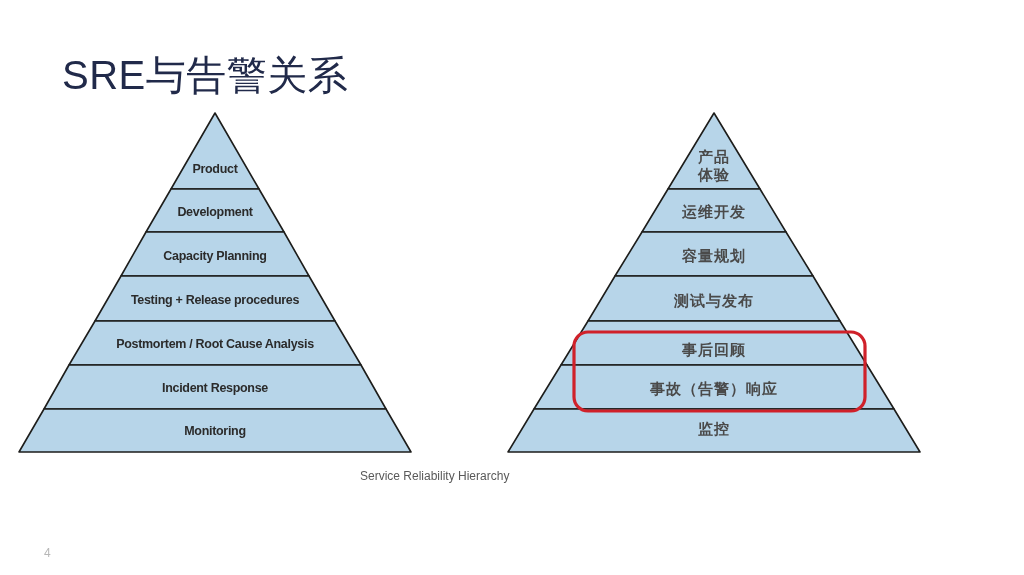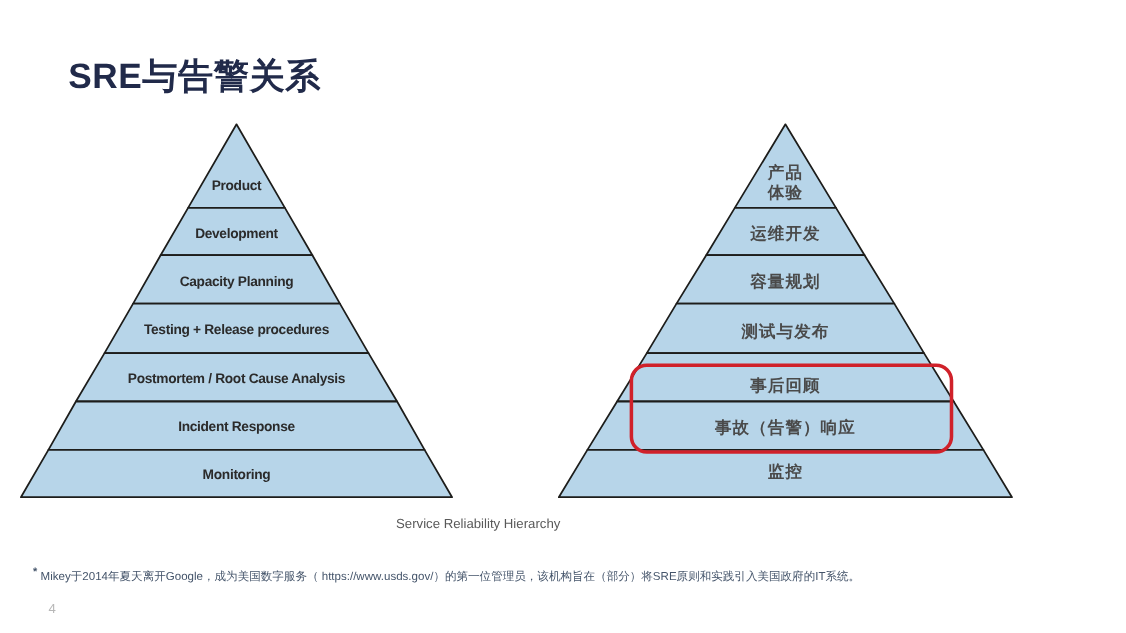--- a/index.html
+++ b/index.html
@@ -11,21 +11,21 @@
     --highlight-red:#d0212a;
     --caption-gray:#595959;
     --footnote-gray:#44546a;
     --page-gray:#b7b7b7;
   }
   html,body{margin:0;padding:0;background:#ffffff;}
   body{width:1024px;height:575px;font-family:"Liberation Sans",sans-serif;}
   .slide{position:relative;width:1024px;height:575px;background:#ffffff;overflow:hidden;}
   .title{
     position:absolute;left:62px;top:48px;margin:0;
-    font-size:32px;font-weight:bold;letter-spacing:.5px;
+    font-size:40px;font-weight:normal;letter-spacing:.5px;
     color:var(--title-navy);
   }
   svg.diagram{position:absolute;left:0;top:0;display:block;}
   .layer{fill:var(--pyramid-fill);stroke:var(--pyramid-stroke);stroke-width:1.6;stroke-linejoin:round;}
   .llabel{
     font-family:"Liberation Sans",sans-serif;font-weight:bold;
     font-size:12.5px;letter-spacing:-.3px;
     fill:var(--label-dark);text-anchor:middle;
   }
   .clabel{
@@ -94,17 +94,16 @@
       <text class="clabel" x="714" y="355">事后回顾</text>
       <text class="clabel" x="714" y="394">事故（告警）响应</text>
       <text class="clabel" x="714" y="434">监控</text>
 
       <rect class="hl" x="574" y="332" width="291" height="79" rx="14"></rect>
     </g>
   </svg>
 
   <div class="caption">Service Reliability Hierarchy</div>
 
-  <p class="footnote"><span class="marker">*</span><span>Mikey于2014年夏天离开Google，成为美国数字服务（ https://www.usds.gov/）的第一位管理员，该机构旨在（部分）将SRE原则和实践引入美国政府的IT系统。</span></p>
 
   <div class="pagenum">4</div>
 
 </div>
 
 </body></html>

